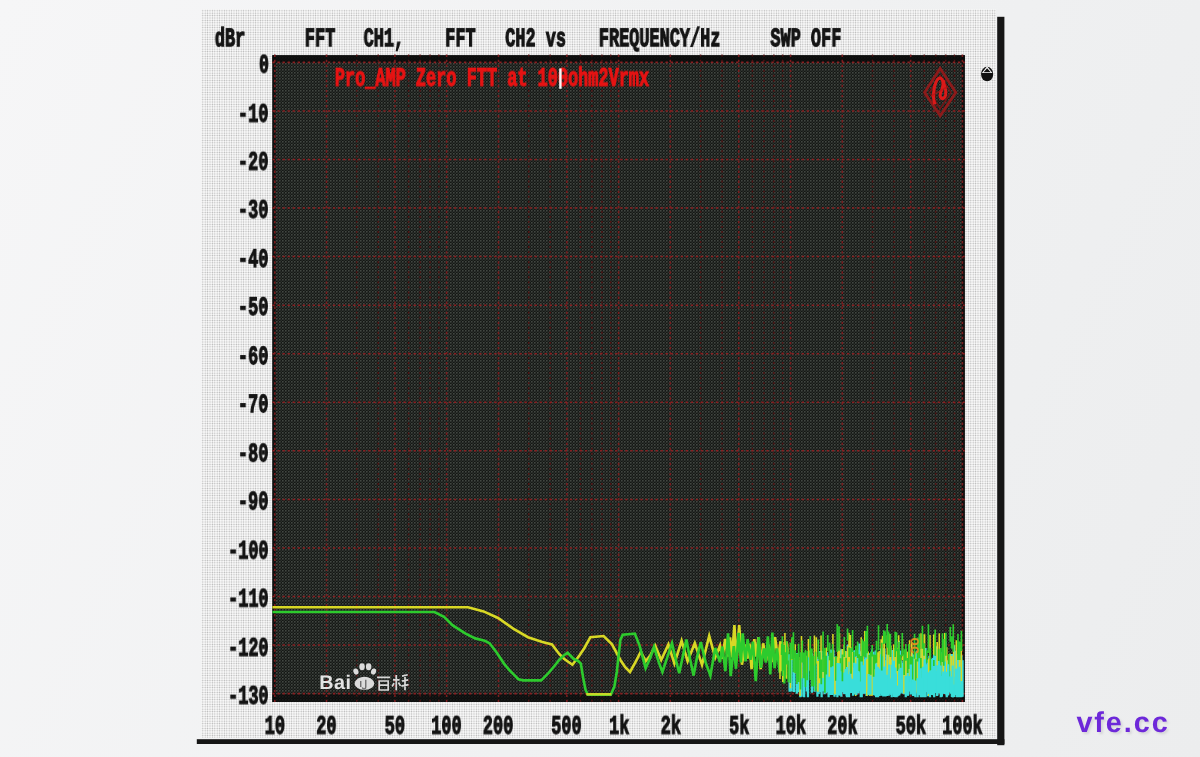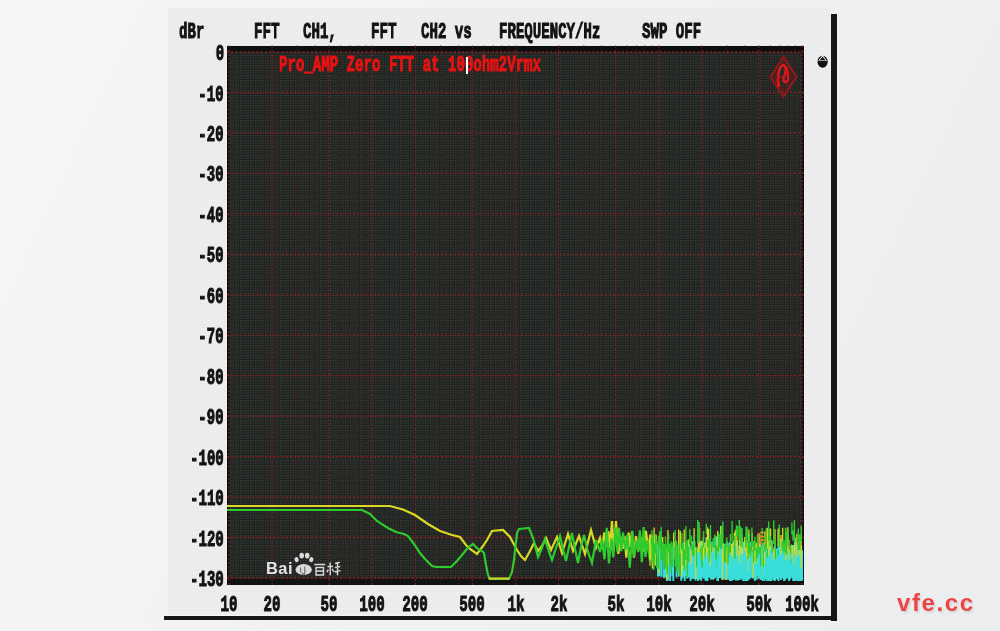--- a/index.html
+++ b/index.html
@@ -6,21 +6,21 @@
 #panel{position:absolute;left:168px;top:8px;width:662px;height:607px;background-color:#fdfdfd}
 #brt{position:absolute;left:831px;top:14px;width:5.5px;height:606.5px;background:#161616}
 #bbt{position:absolute;left:164px;top:615.8px;width:672.5px;height:4.7px;background:#161616}
 #plot{position:absolute;left:227px;top:46px;width:577px;height:539px;background-color:#161816}
 .t{position:absolute;opacity:0.999;will-change:transform;font:bold 22px "Liberation Mono",monospace;color:#141414;line-height:22px;
  transform:scaleX(0.64);transform-origin:0 50%;white-space:pre;-webkit-text-stroke:1.05px currentColor}
 .tr{left:auto;transform-origin:100% 50%}
 .tc{transform:scaleX(0.64) translateX(-50%);transform-origin:0 50%}
 .red{color:#e81414}
 #vfe{position:absolute;left:897px;top:589px;font:bold 24px "Liberation Sans",sans-serif;
- color:#ef4444;text-shadow:1.5px 2px 2px #d4d5d7;letter-spacing:1.6px}
+ color:#6d28d9;text-shadow:1.5px 2px 2px #d4d5d7;letter-spacing:1.6px}
 </style></head><body>
 <div id="panel"></div>
 <div id="brt"></div>
 <div id="bbt"></div>
 <div id="plot"></div>
 <svg width="1000" height="631" viewBox="0 0 1000 631" style="position:absolute;left:0;top:0;opacity:0.999;will-change:transform">
 <style>.gm{stroke:#541414;stroke-width:1.2;stroke-dasharray:1.6 2.6}
 .gM{stroke:#7c1d1f;stroke-width:1.3;stroke-dasharray:2 2.2}
 .gH{stroke:#8a2022;stroke-width:1.3;stroke-dasharray:2 2.2}</style>
 <defs>

